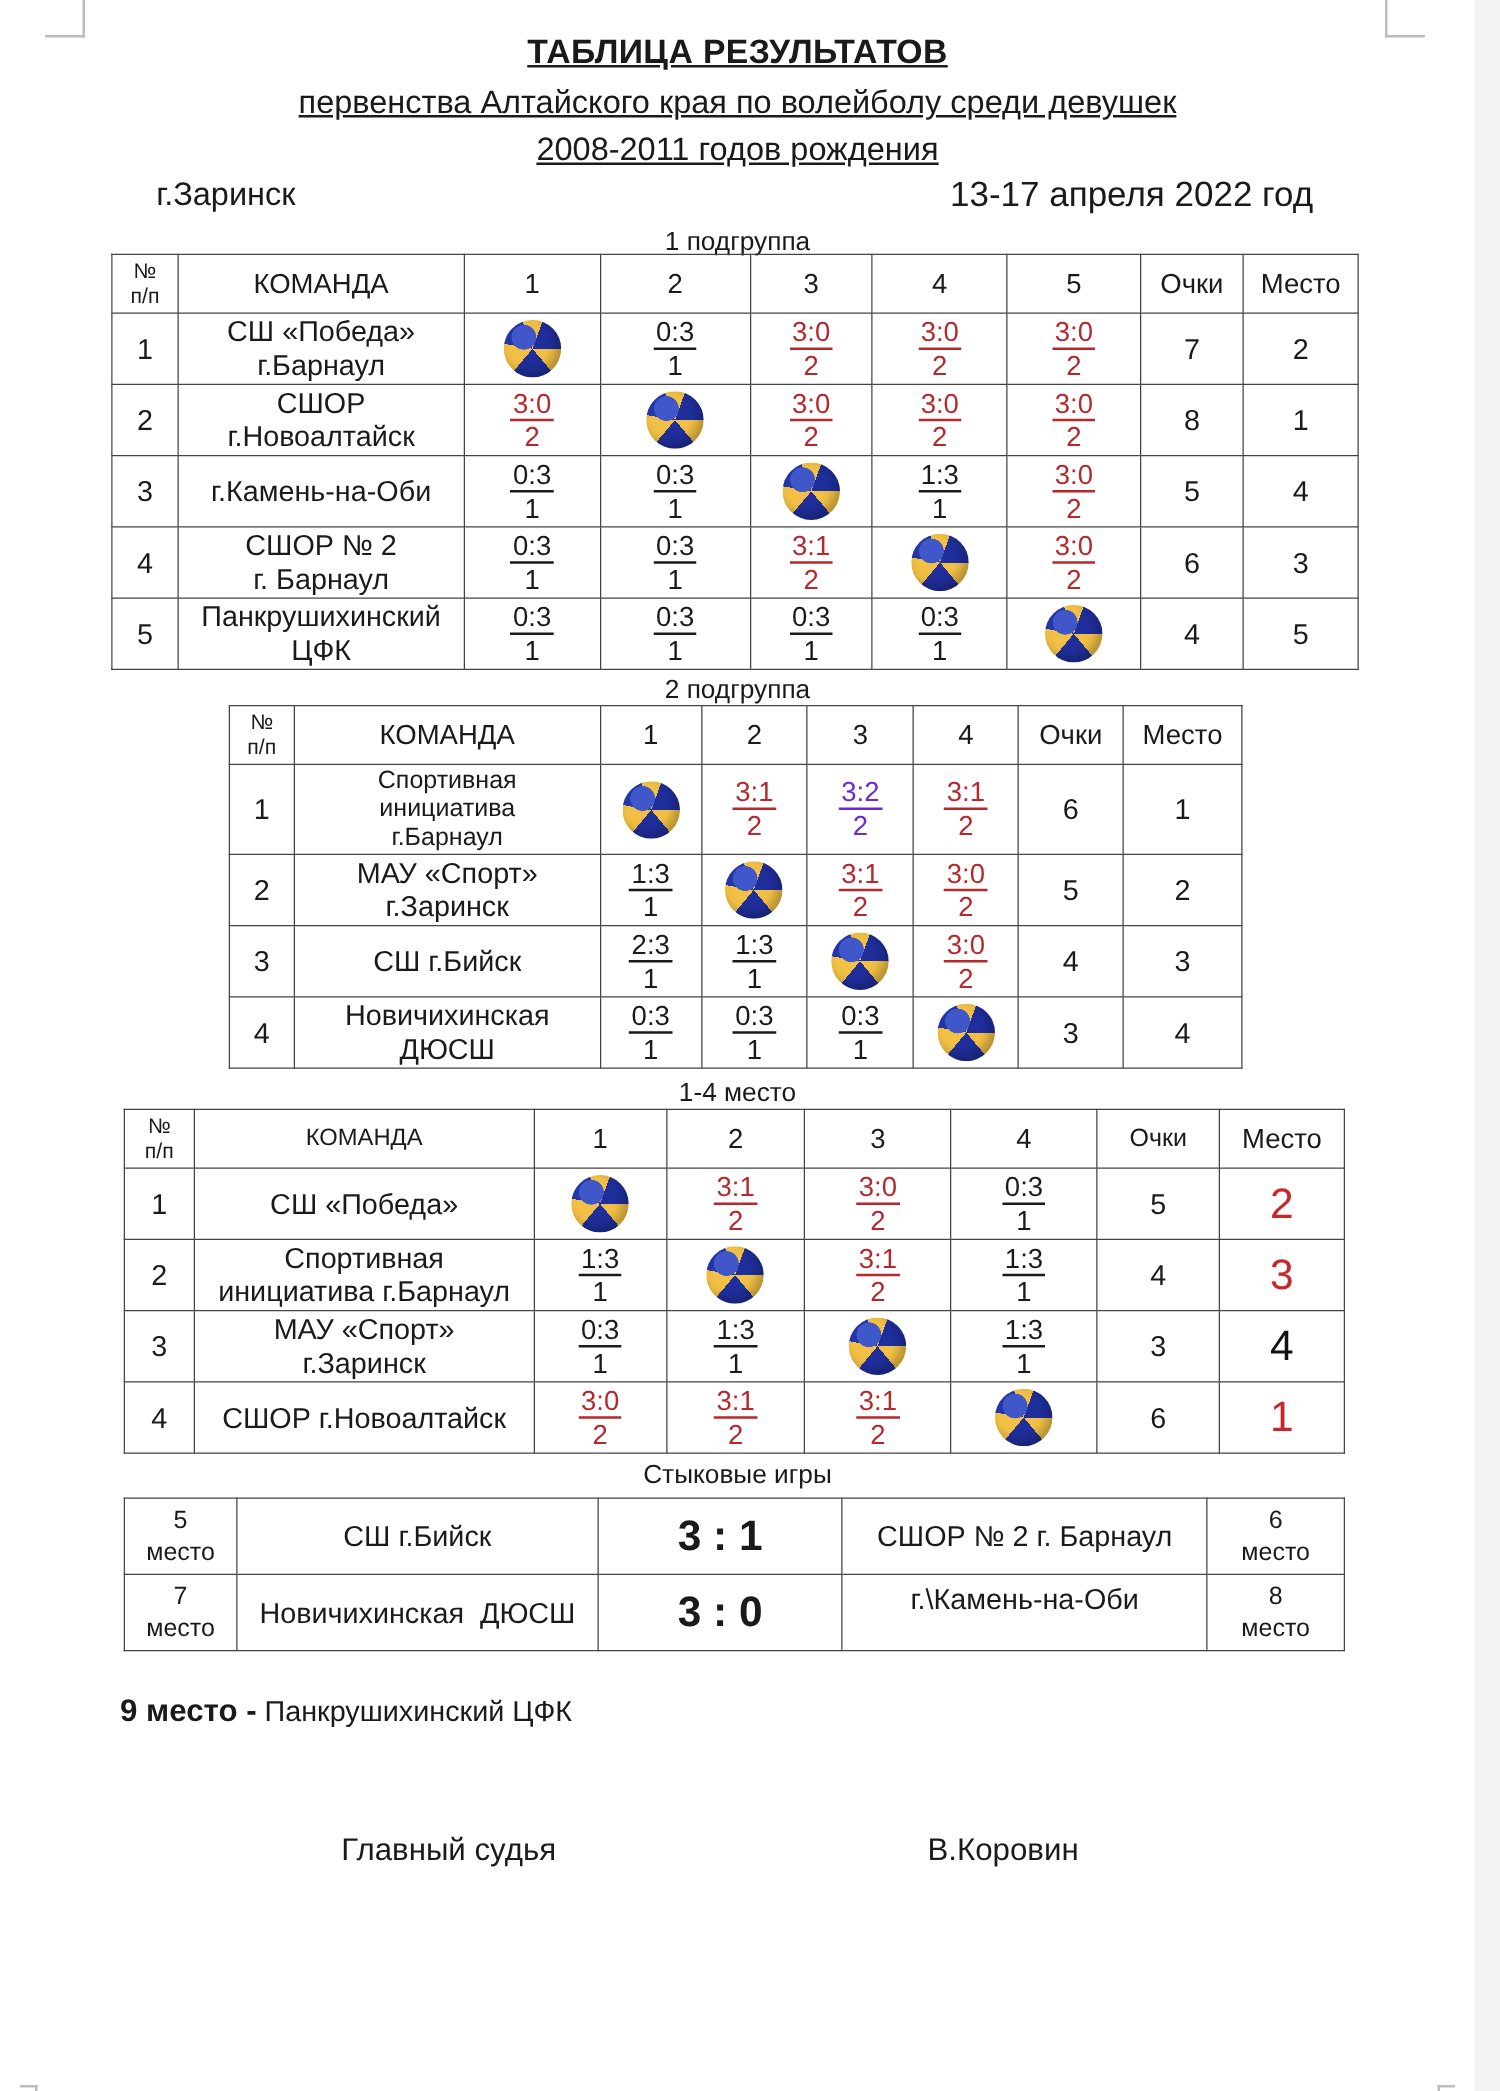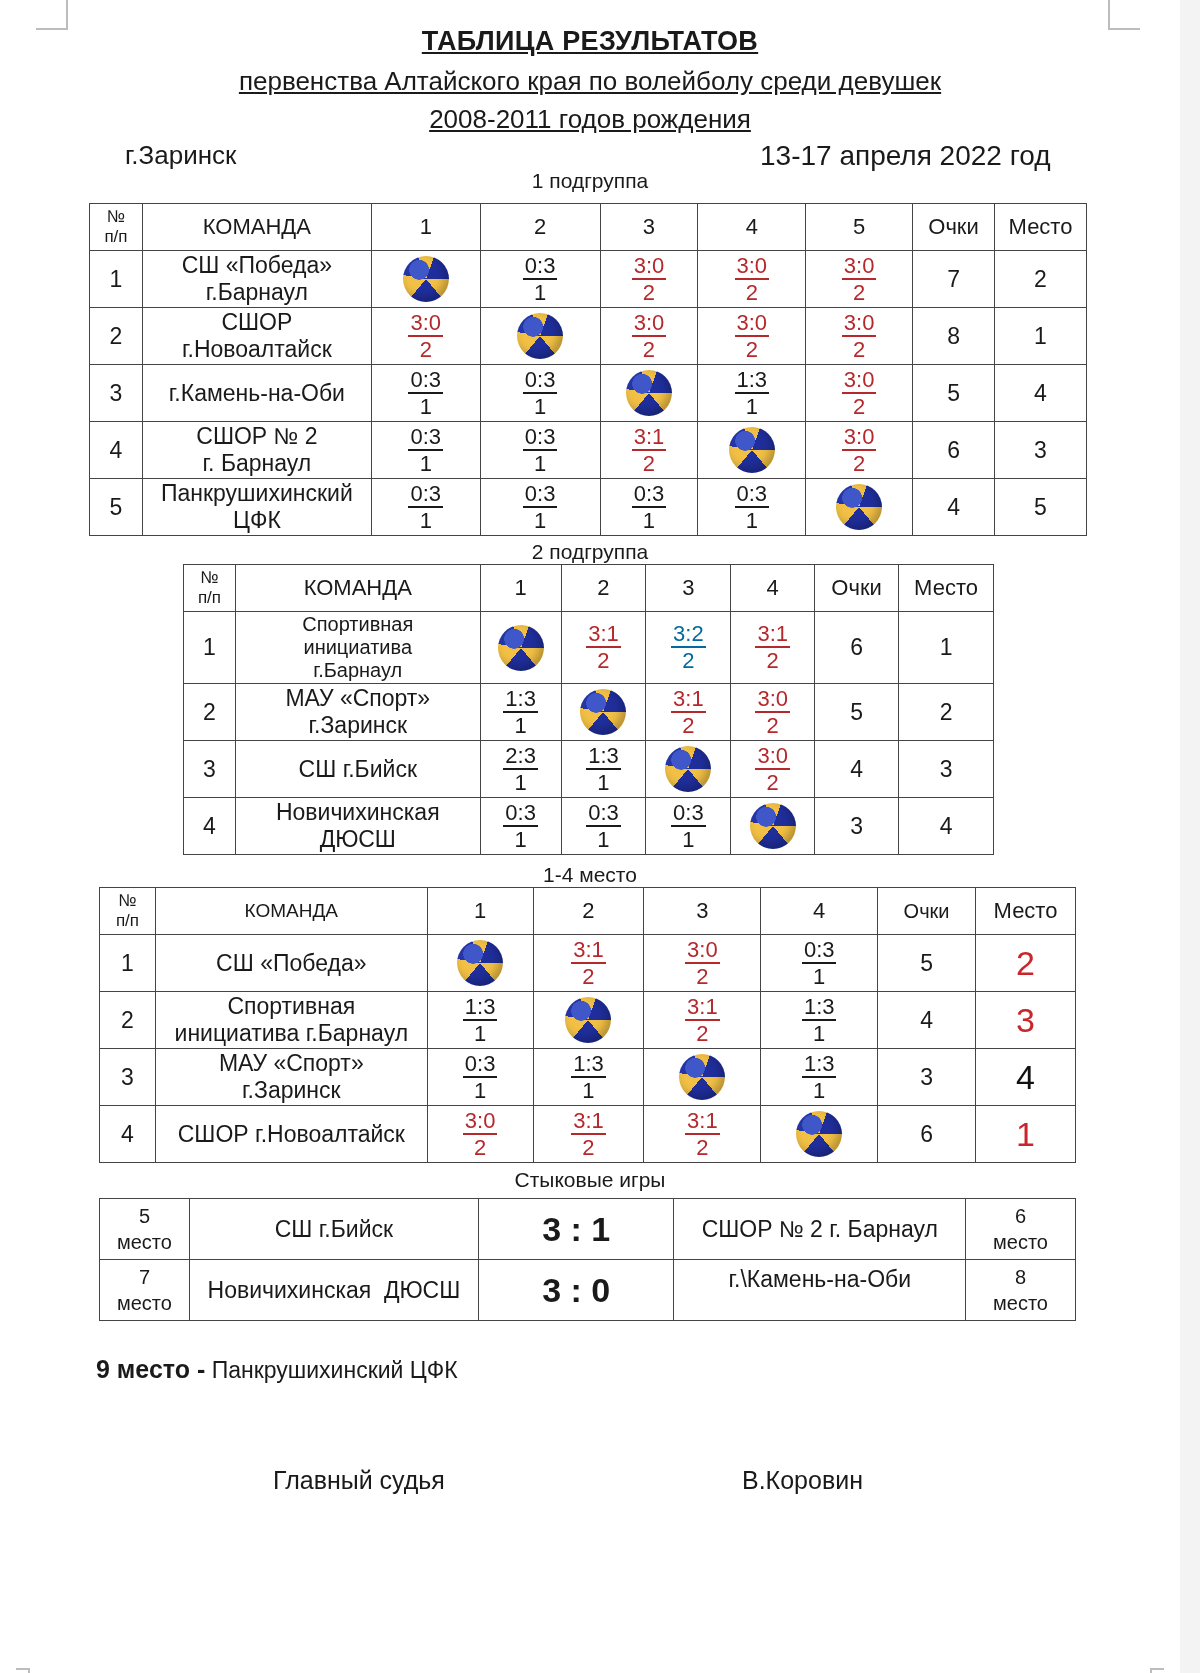--- a/index.html
+++ b/index.html
@@ -63,21 +63,21 @@
 <div class="corner tr"></div>
 <div class="corner bl"></div>
 <div class="corner br"></div>
 
 <div class="center-text title">ТАБЛИЦА РЕЗУЛЬТАТОВ</div>
 <div class="center-text subtitle1">первенства Алтайского края по волейболу среди девушек</div>
 <div class="center-text subtitle2">2008-2011 годов рождения</div>
 <div class="city">г.Заринск</div>
 <div class="dates">13-17 апреля 2022 год</div>
 
-<div class="caption" style="top:169px;">1 подгруппа</div>
+<div class="caption" style="top:182px;">1 подгруппа</div>
 <table class="grid" id="g1" style="left:89px; top:203px; width:998px;">
   <colgroup>
     <col style="width:53px">
       <col style="width:229px">
       <col style="width:109px">
       <col style="width:120px">
     <col style="width:98px">
       <col style="width:108px">
       <col style="width:107px">
       <col style="width:82px">
@@ -202,21 +202,21 @@
   <tbody>
       <tr style="height: 72px;">
         <td>1</td>
         <td class="team">
           <div style="font-size: 20px; line-height: 23px;">Спортивная</div>
           <div style="font-size: 20px; line-height: 23px;">инициатива</div>
           <div style="font-size: 20px; line-height: 23px;">г.Барнаул</div>
         </td>
         <td><span class="ball"></span></td>
         <td><span class="score win" style="color: rgb(181, 40, 44);"><span class="top">3:1</span><span class="bot">2</span></span></td>
-        <td><span class="score win" style="color: #0369a1;"><span class="top">3:2</span><span class="bot">2</span></span></td>
+        <td><span class="score win" style="color: #6d28d9;"><span class="top">3:2</span><span class="bot">2</span></span></td>
         <td><span class="score win" style="color: rgb(181, 40, 44);"><span class="top">3:1</span><span class="bot">2</span></span></td>
         <td>6</td>
         <td>1</td>
       </tr>
       <tr style="height: 57px;">
         <td>2</td>
         <td class="team">
           <div>МАУ «Спорт»</div>
           <div>г.Заринск</div>
         </td>

